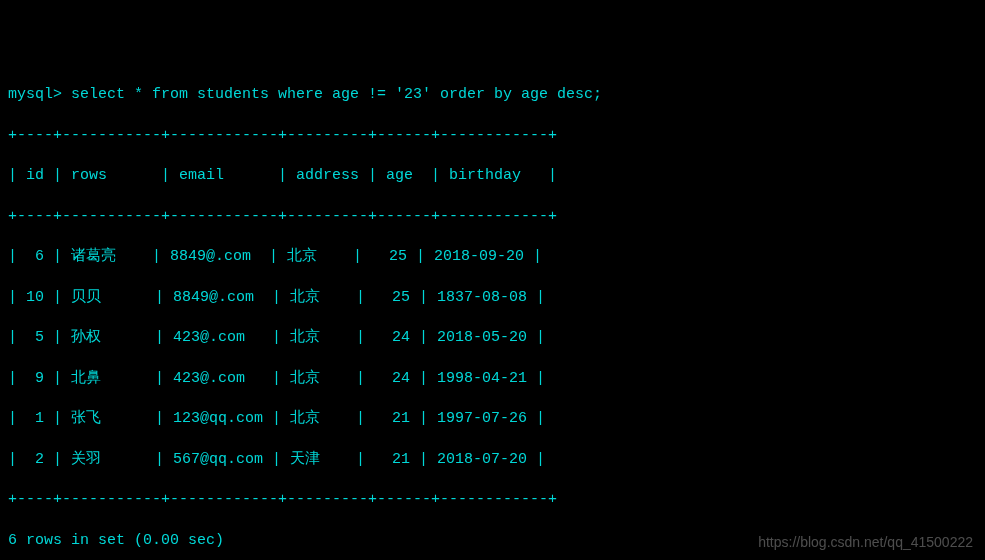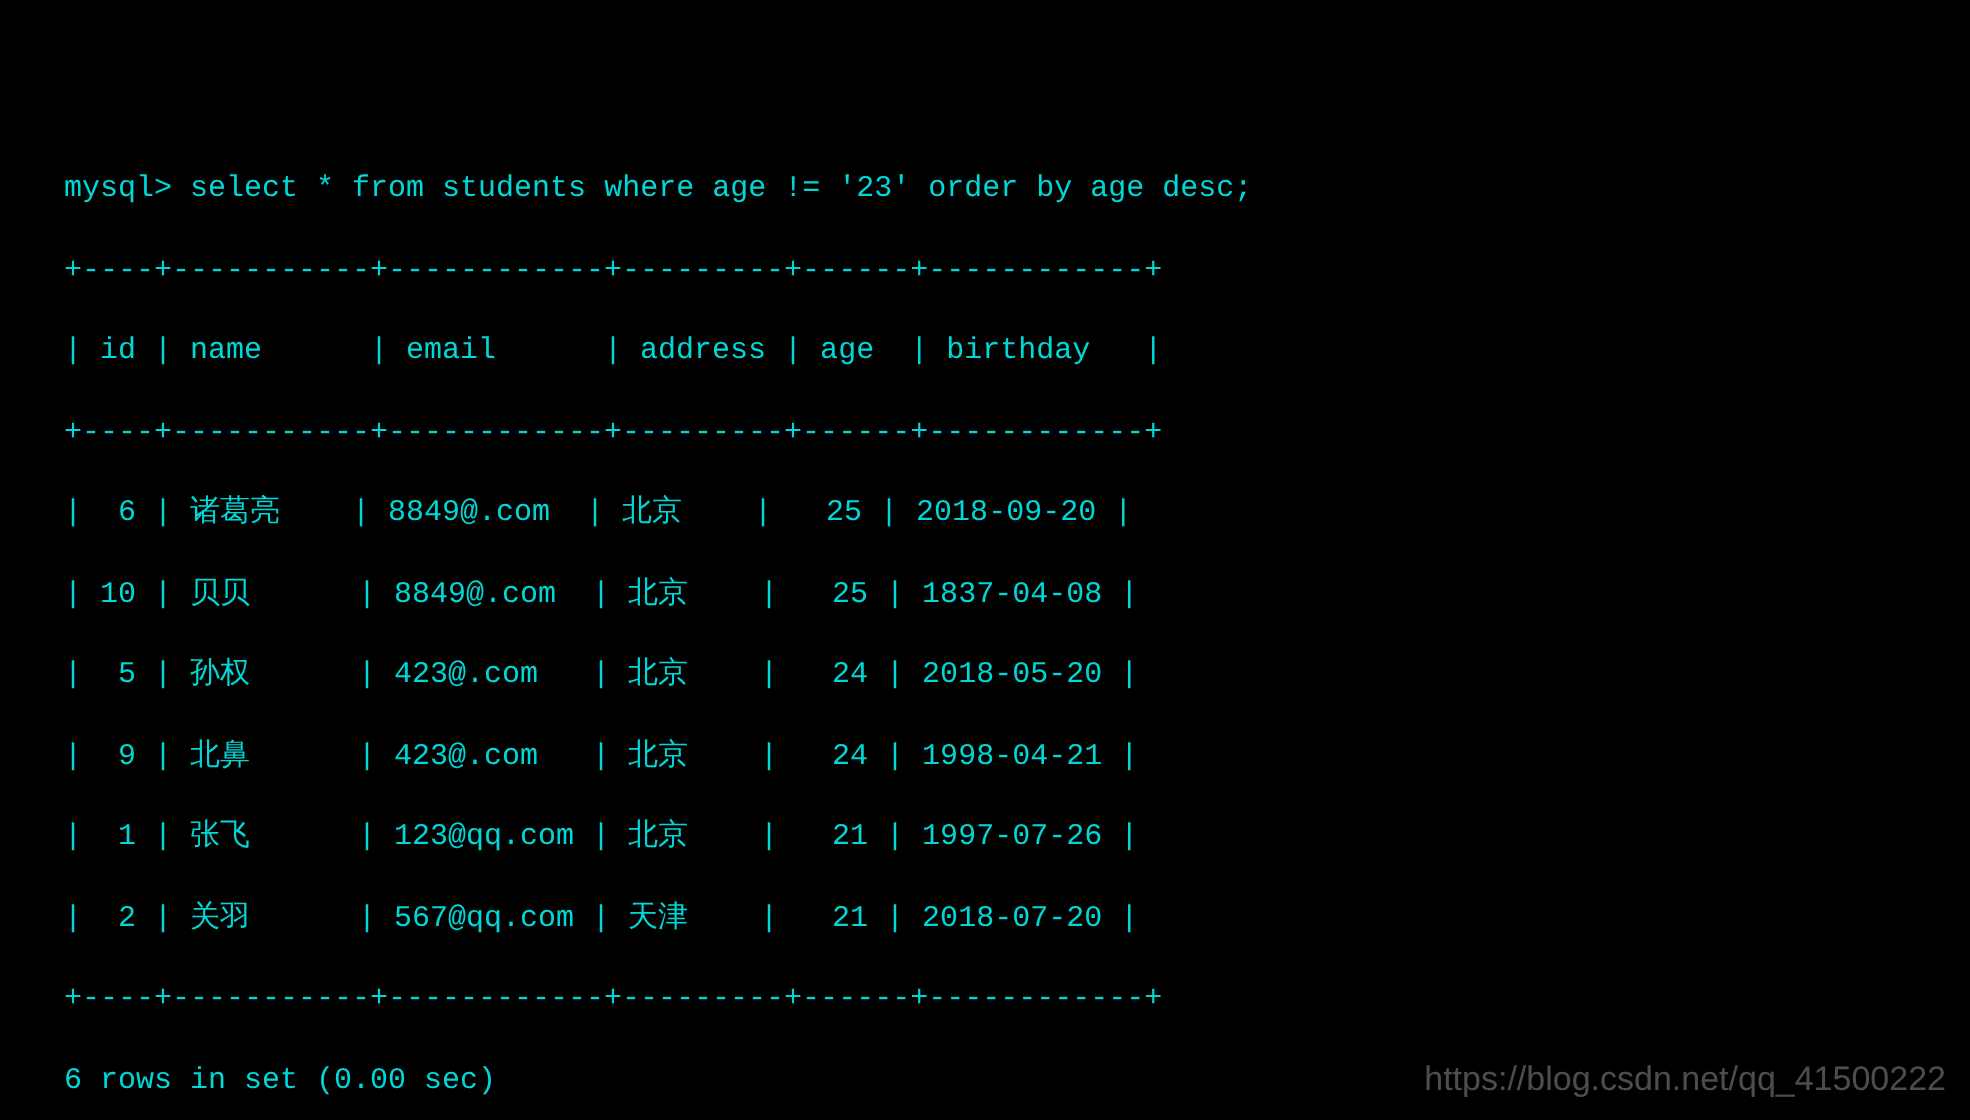--- a/index.html
+++ b/index.html
@@ -10,42 +10,42 @@
     font-family: "Consolas", "Monaco", "Courier New", monospace;
     font-size: 15px;
     line-height: 1.35;
     width: 985px;
     height: 560px;
     box-sizing: border-box;
     overflow: hidden;
     position: relative;
     white-space: pre;
   }
-  .line { white-space: pre; margin-left: 24px; }
+  .line { white-space: pre; }
   .watermark {
     position: absolute;
     bottom: 8px;
     right: 12px;
     color: rgba(220,220,220,0.35);
-    font-size: 17px;
+    font-size: 14px;
     font-family: Arial, sans-serif;
     white-space: nowrap;
   }
 </style>
 </head>
 <body>
 
 
 
 <div class="line"><span>mysql&gt;</span> <span>select * from students where age != '23' order by age desc;</span></div>
 <div class="line">+----+-----------+------------+---------+------+------------+</div>
-<div class="line">| id | name      | email      | address | age  | birthday   |</div>
+<div class="line">| id | rows      | email      | address | age  | birthday   |</div>
 <div class="line">+----+-----------+------------+---------+------+------------+</div>
 <div class="line">|  6 | 诸葛亮    | 8849@.com  | 北京    |   25 | 2018-09-20 |</div>
-<div class="line">| 10 | 贝贝      | 8849@.com  | 北京    |   25 | 1837-04-08 |</div>
+<div class="line">| 10 | 贝贝      | 8849@.com  | 北京    |   25 | 1837-08-08 |</div>
 <div class="line">|  5 | 孙权      | 423@.com   | 北京    |   24 | 2018-05-20 |</div>
 <div class="line">|  9 | 北鼻      | 423@.com   | 北京    |   24 | 1998-04-21 |</div>
 <div class="line">|  1 | 张飞      | 123@qq.com | 北京    |   21 | 1997-07-26 |</div>
 <div class="line">|  2 | 关羽      | 567@qq.com | 天津    |   21 | 2018-07-20 |</div>
 <div class="line">+----+-----------+------------+---------+------+------------+</div>
 <div class="line">6 rows in set (0.00 sec)</div>
 
 
 
 

